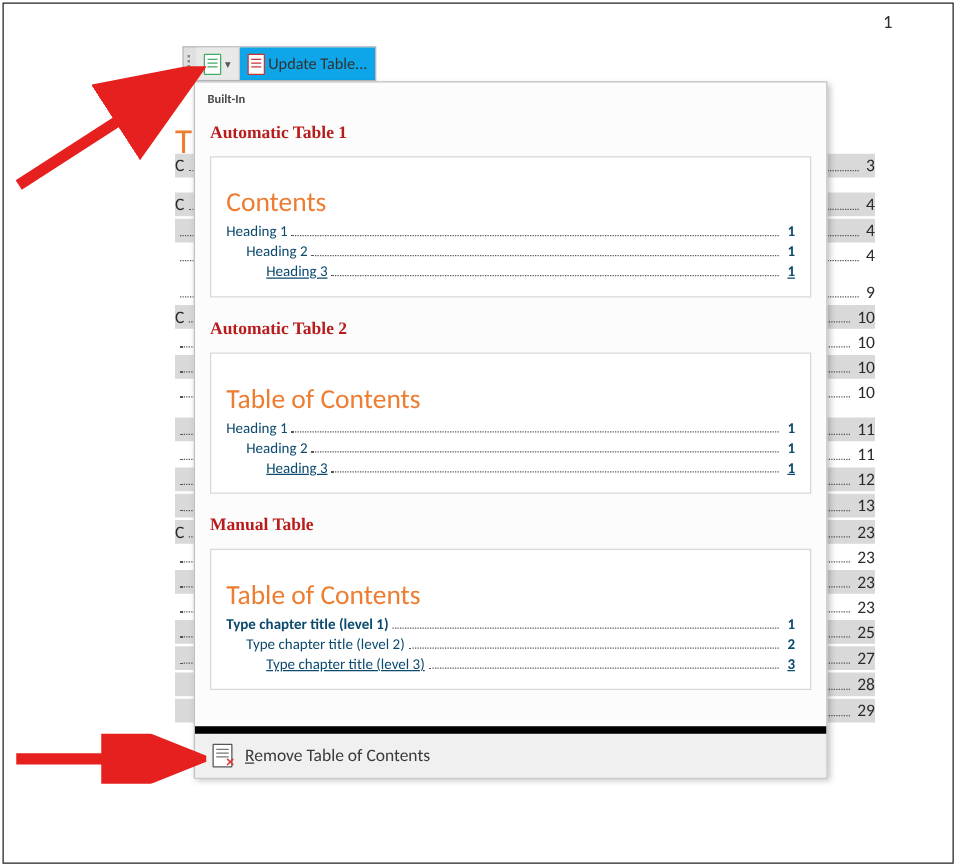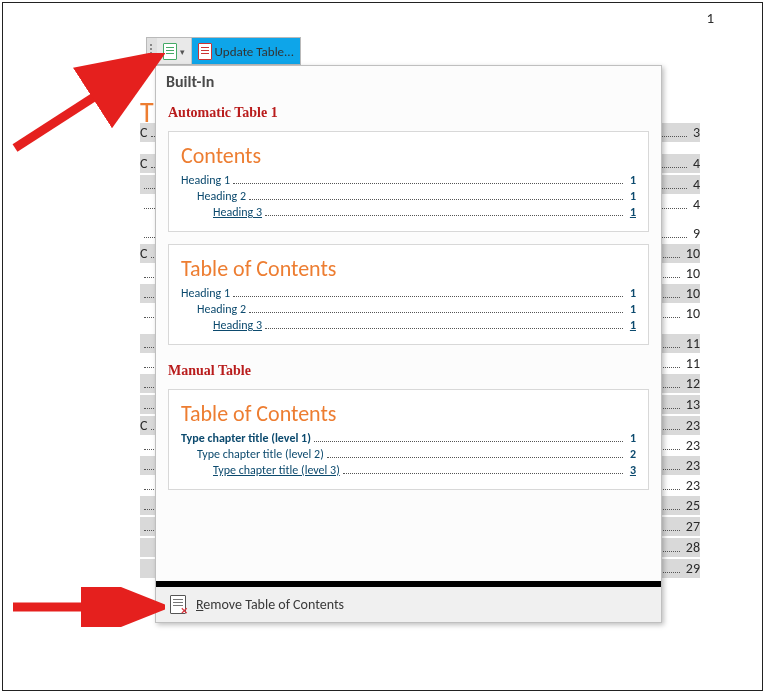--- a/index.html
+++ b/index.html
@@ -105,35 +105,35 @@
     width: 507px;
     height: 558px;
     background: #fcfcfc;
     border: 1px solid #bfbfbf;
     box-shadow: 2px 2px 5px rgba(0,0,0,0.25);
     display: flex;
     flex-direction: column;
   }
   .gal-head {
     font-weight: 600;
-    font-size: 16px;
+    font-size: 10px;
     color: #4a4a4a;
     padding: 6px 10px 4px 10px;
   }
   .gal-sub {
     font-weight: 600;
     font-size: 14px;
     color: #b91c1c;
     padding: 10px 12px 6px 12px;
     font-family: Liberation Serif, serif;
   }
   .gal-box {
     margin: 4px 12px 8px 12px;
     border: 1px solid #d8d8d8;
-    padding: 8px 12px 10px 12px;
+    padding: 20px 12px 10px 12px;
     background: #fff;
   }
   .gal-title {
     font-family: "Calibri Light", Calibri, Arial, sans-serif;
     color: #ed7d31;
     font-size: 22px;
     margin: 2px 0 4px 0;
   }
   .g-row {
     display: flex;
@@ -337,20 +337,21 @@
             <span class="pn">1</span>
           </div>
           <div class="g-row ind2">
             <span class="lbl">Heading 3</span>
             <span class="dots"></span>
             <span class="pn">1</span>
           </div>
         </div>
     </div>
 
+    <div class="gal-sub">Automatic Table 2</div>
     <div class="gal-box">
       <div class="gal-title">Table of Contents</div>
       <div id="auto2-rows">
           <div class="g-row ind0">
             <span class="lbl">Heading 1</span>
             <span class="dots"></span>
             <span class="pn">1</span>
           </div>
           <div class="g-row ind1">
             <span class="lbl">Heading 2</span>

